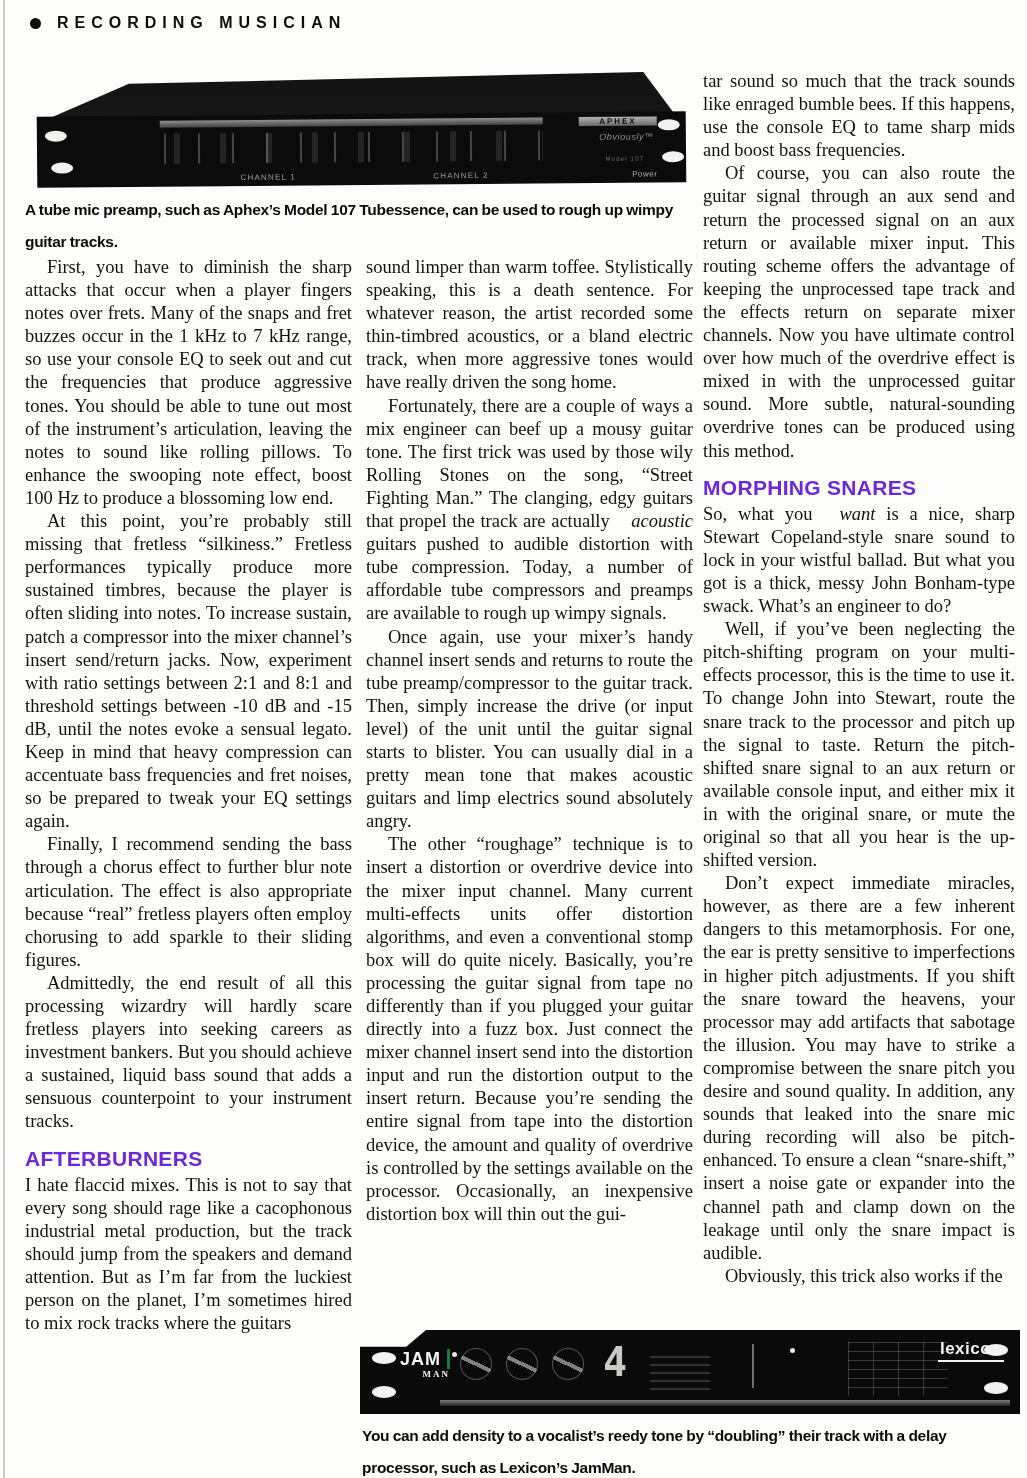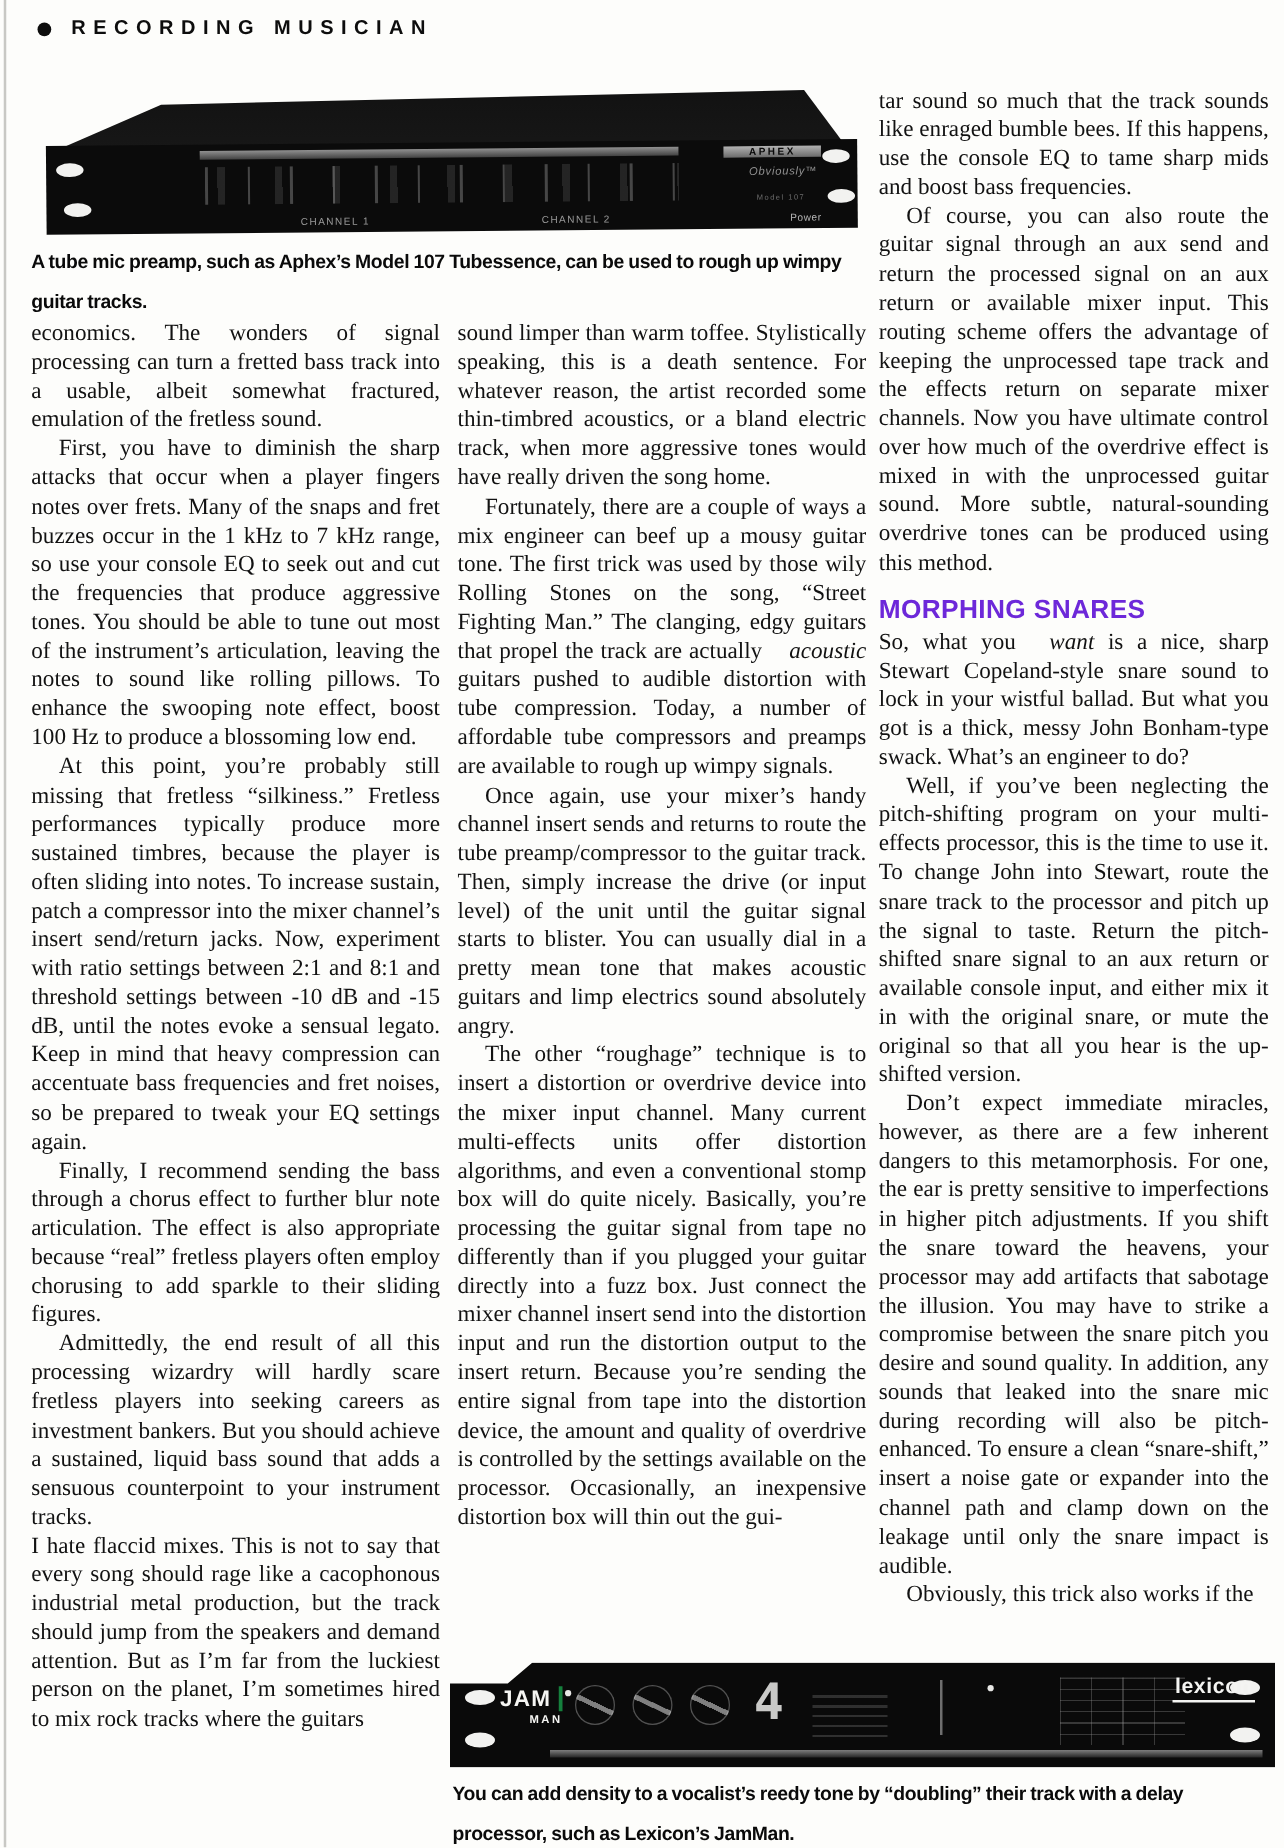--- a/index.html
+++ b/index.html
@@ -93,21 +93,21 @@
   .fig-jamman .body {
     position:absolute; inset:0; background:#0a0a0a;
     clip-path:polygon(0 20%, 7% 20%, 10% 0, 100% 0, 100% 100%, 0 100%);
   }
   .fig-jamman .bstrip {
     position:absolute; left:80px; right:10px; bottom:8px; height:6px;
     background:linear-gradient(rgba(220,220,220,.55), rgba(120,120,120,.25));
   }
   .jam-logo { position:absolute; left:40px; top:20px; color:#f5f5f3; font-family:"Liberation Sans",sans-serif; line-height:1; }
   .jam-logo .jam { font-size:18px; font-weight:bold; letter-spacing:1px; border-right:3px solid #15803d; padding-right:6px; }
-  .jam-logo .man { display:block; text-align:right; font-size:9px; font-weight:bold; letter-spacing:2px; margin-top:2px; }
+  .jam-logo .man { display:block; text-align:right; font-size:9px; font-weight:bold; letter-spacing:2px; margin-top:2px;font-family:Liberation Serif, serif; }
   .knob {
     position:absolute; top:18px; width:30px; height:30px; border-radius:50%;
     border:1px solid rgba(215,215,215,.35);
     background:linear-gradient(205deg, transparent 45%, rgba(225,225,225,.55) 45% 55%, transparent 55%);
   }
   .led { position:absolute; width:5px; height:5px; border-radius:50%; background:#e8e8e6; }
   .seg-display {
     position:absolute; left:243px; top:12px;
     font-family:"DejaVu Sans Mono", monospace;
     font-size:40px; line-height:1; color:#c9c9c7; font-weight:bold;
@@ -159,25 +159,25 @@
     <div class="screw" style="left:8px;  top:14px; width:22px; height:11px;"></div>
     <div class="screw" style="left:14px; top:46px; width:22px; height:11px;"></div>
     <div class="screw" style="right:6px;  top:8px;  width:22px; height:11px;"></div>
     <div class="screw" style="right:2px;  top:40px; width:22px; height:11px;"></div>
   </div>
 </div>
 
 <div class="caption" id="cap-aphex">A tube mic preamp, such as Aphex’s Model 107 Tubessence, can be used to rough up wimpy guitar tracks.</div>
 
 <div class="col" id="col1">
-  <p class="noindent">economics. The wonders of signal processing can turn a fretted bass track into a usable, albeit somewhat fractured, emulation of the fretless sound.</p>
   <p>First, you have to diminish the sharp attacks that occur when a player fingers notes over frets. Many of the snaps and fret buzzes occur in the 1 kHz to 7 kHz range, so use your console EQ to seek out and cut the frequencies that produce aggressive tones. You should be able to tune out most of the instrument’s articulation, leaving the notes to sound like rolling pillows. To enhance the swooping note effect, boost 100 Hz to produce a blossoming low end.</p>
   <p>At this point, you’re probably still missing that fretless “silkiness.” Fretless performances typically produce more sustained timbres, because the player is often sliding into notes. To increase sustain, patch a compressor into the mixer channel’s insert send/return jacks. Now, experiment with ratio settings between 2:1 and 8:1 and threshold settings between -10 dB and -15 dB, until the notes evoke a sensual legato. Keep in mind that heavy compression can accentuate bass frequencies and fret noises, so be prepared to tweak your EQ settings again.</p>
   <p>Finally, I recommend sending the bass through a chorus effect to further blur note articulation. The effect is also appropriate because “real” fretless players often employ chorusing to add sparkle to their sliding figures.</p>
   <p>Admittedly, the end result of all this processing wizardry will hardly scare fretless players into seeking careers as investment bankers. But you should achieve a sustained, liquid bass sound that adds a sensuous counterpoint to your instrument tracks.</p>
+  <h2>AFTERBURNERS</h2>
   <p class="noindent">I hate flaccid mixes. This is not to say that every song should rage like a cacophonous industrial metal production, but the track should jump from the speakers and demand attention. But as I’m far from the luckiest person on the planet, I’m sometimes hired to mix rock tracks where the guitars</p>
 </div>
 
 <div class="col" id="col2">
   <p class="noindent">sound limper than warm toffee. Stylistically speaking, this is a death sentence. For whatever reason, the artist recorded some thin-timbred acoustics, or a bland electric track, when more aggressive tones would have really driven the song home.</p>
   <p><span>Fortunately, there are a couple of ways a mix engineer can beef up a mousy guitar tone. The first trick was used by those wily Rolling Stones on the song, “Street Fighting Man.” The clanging, edgy guitars that propel the track are actually </span><span class="ital">acoustic</span><span> guitars pushed to audible distortion with tube compression. Today, a number of affordable tube compressors and preamps are available to rough up wimpy signals.</span></p>
   <p>Once again, use your mixer’s handy channel insert sends and returns to route the tube preamp/compressor to the guitar track. Then, simply increase the drive (or input level) of the unit until the guitar signal starts to blister. You can usually dial in a pretty mean tone that makes acoustic guitars and limp electrics sound absolutely angry.</p>
   <p>The other “roughage” technique is to insert a distortion or overdrive device into the mixer input channel. Many current multi-effects units offer distortion algorithms, and even a conventional stomp box will do quite nicely. Basically, you’re processing the guitar signal from tape no differently than if you plugged your guitar directly into a fuzz box. Just connect the mixer channel insert send into the distortion input and run the distortion output to the insert return. Because you’re sending the entire signal from tape into the distortion device, the amount and quality of overdrive is controlled by the settings available on the processor. Occasionally, an inexpensive distortion box will thin out the gui-</p>
 </div>
 

